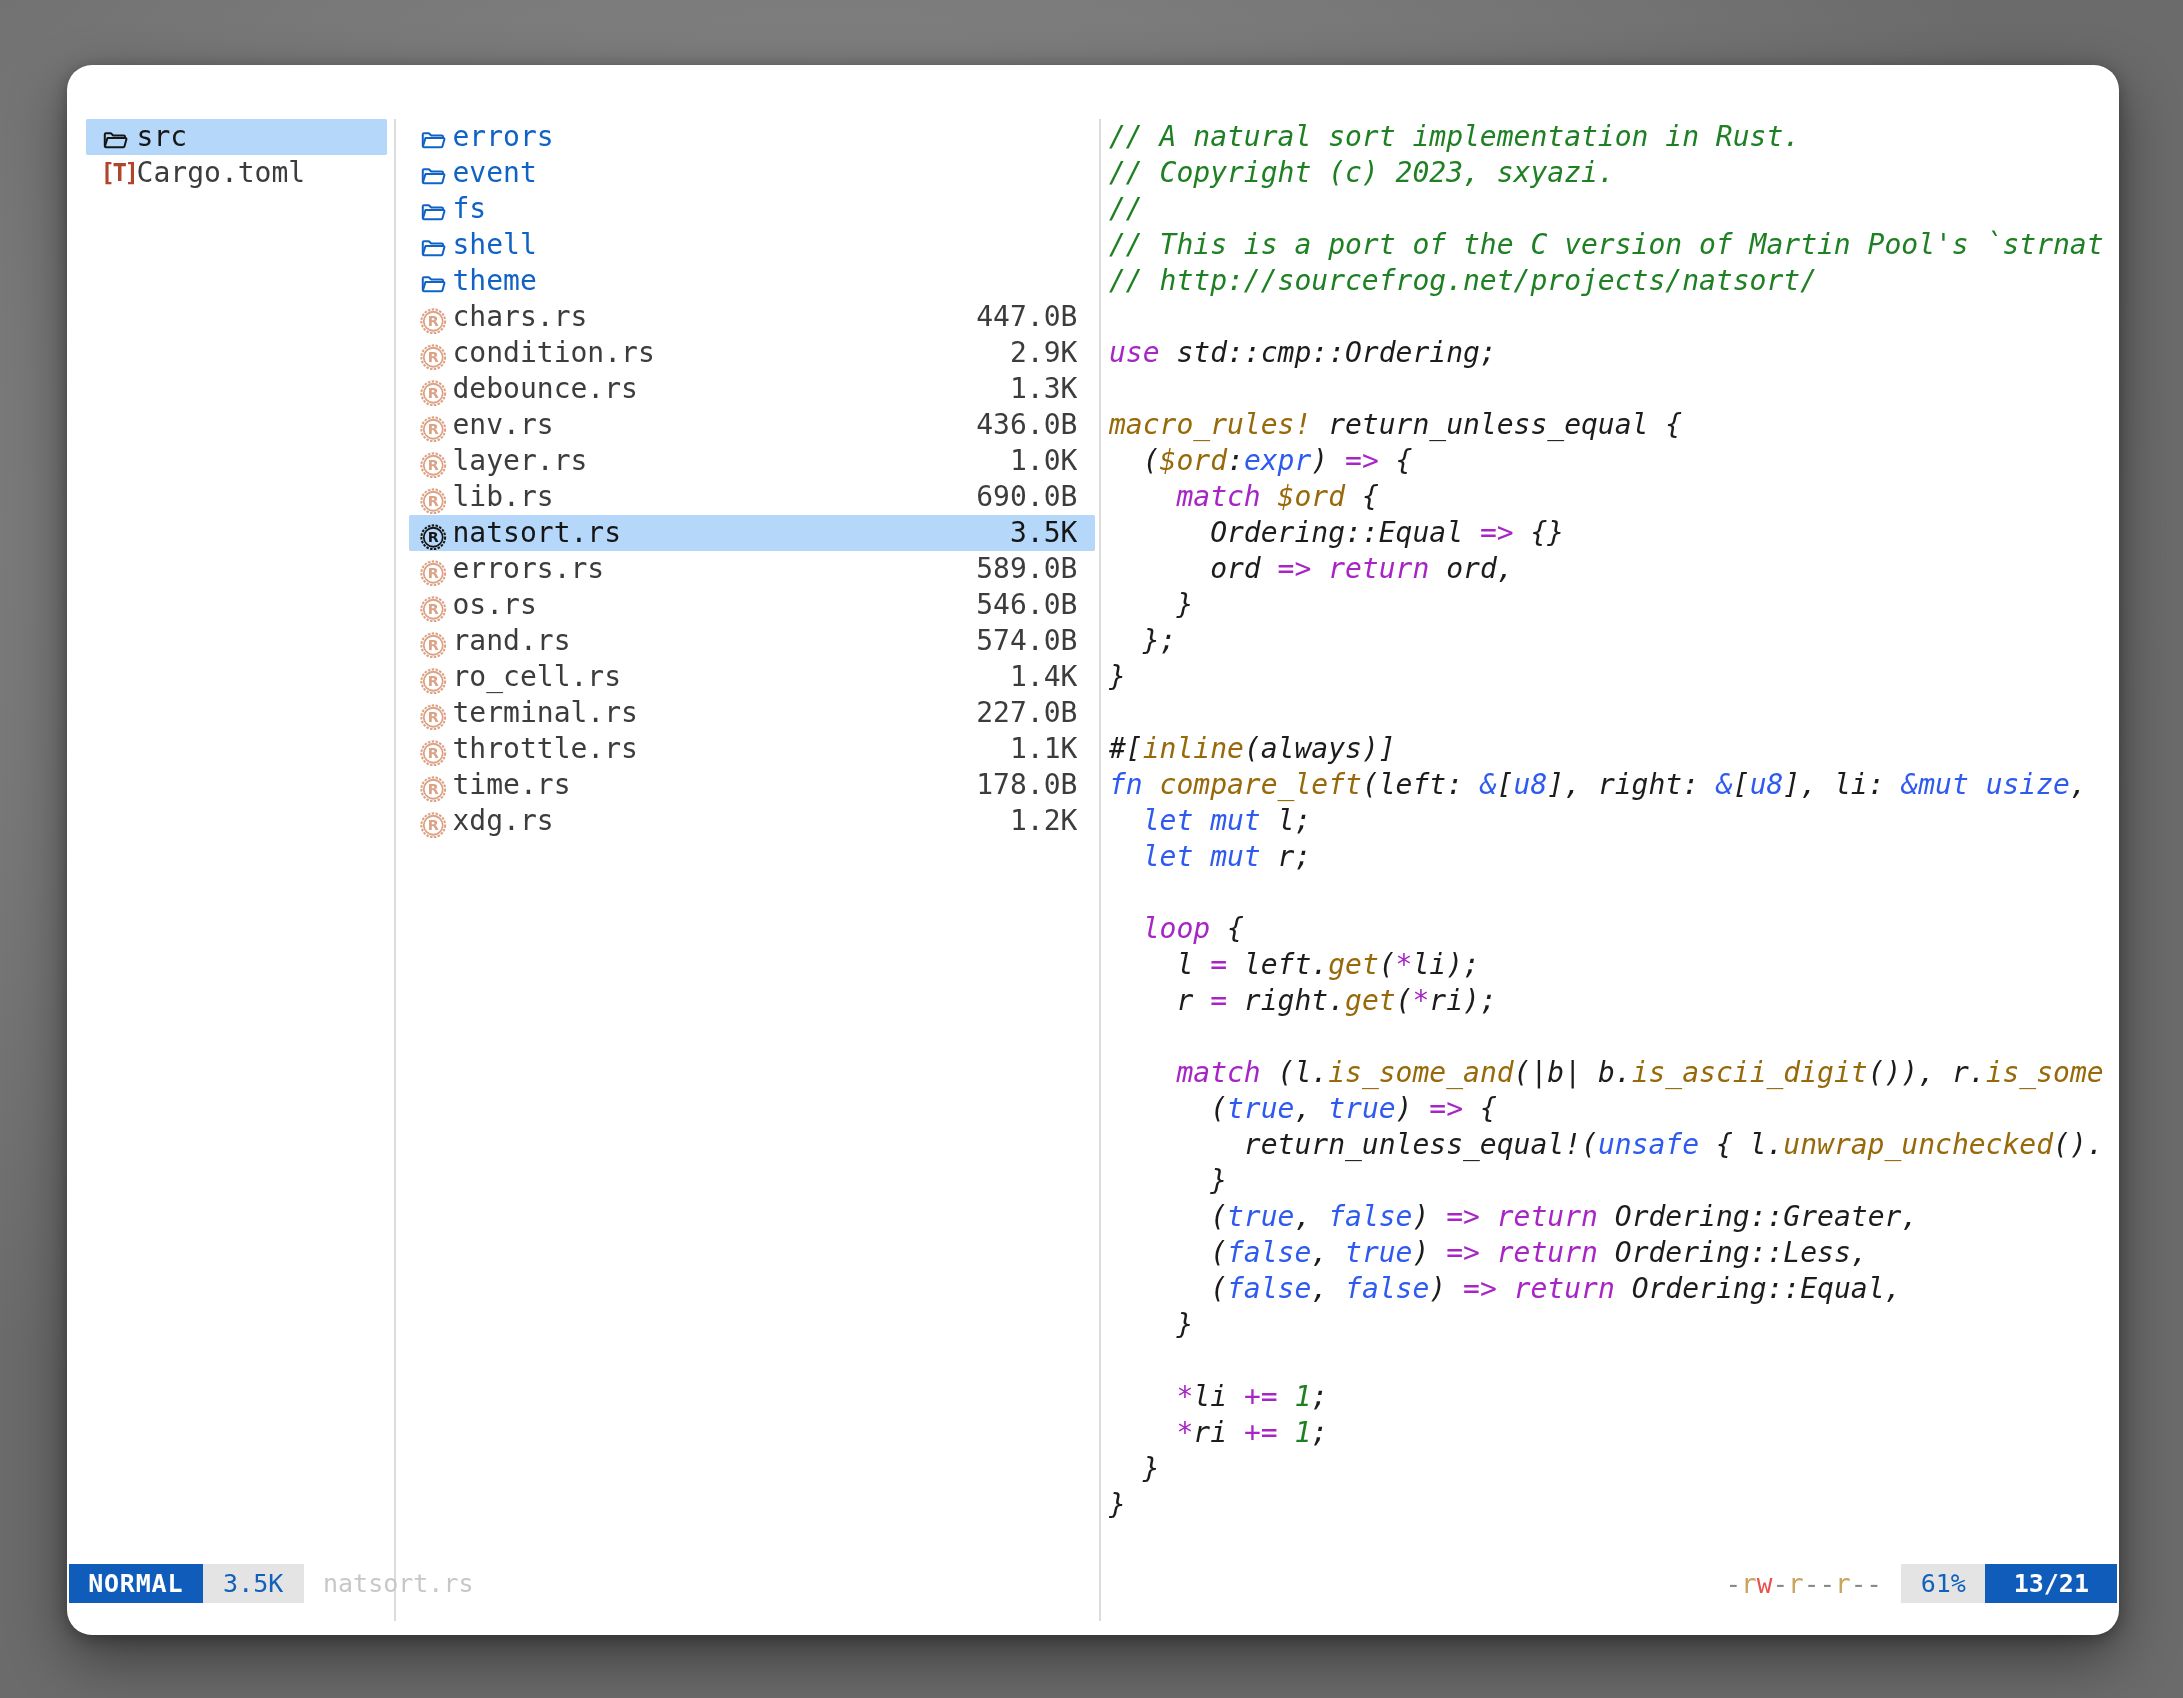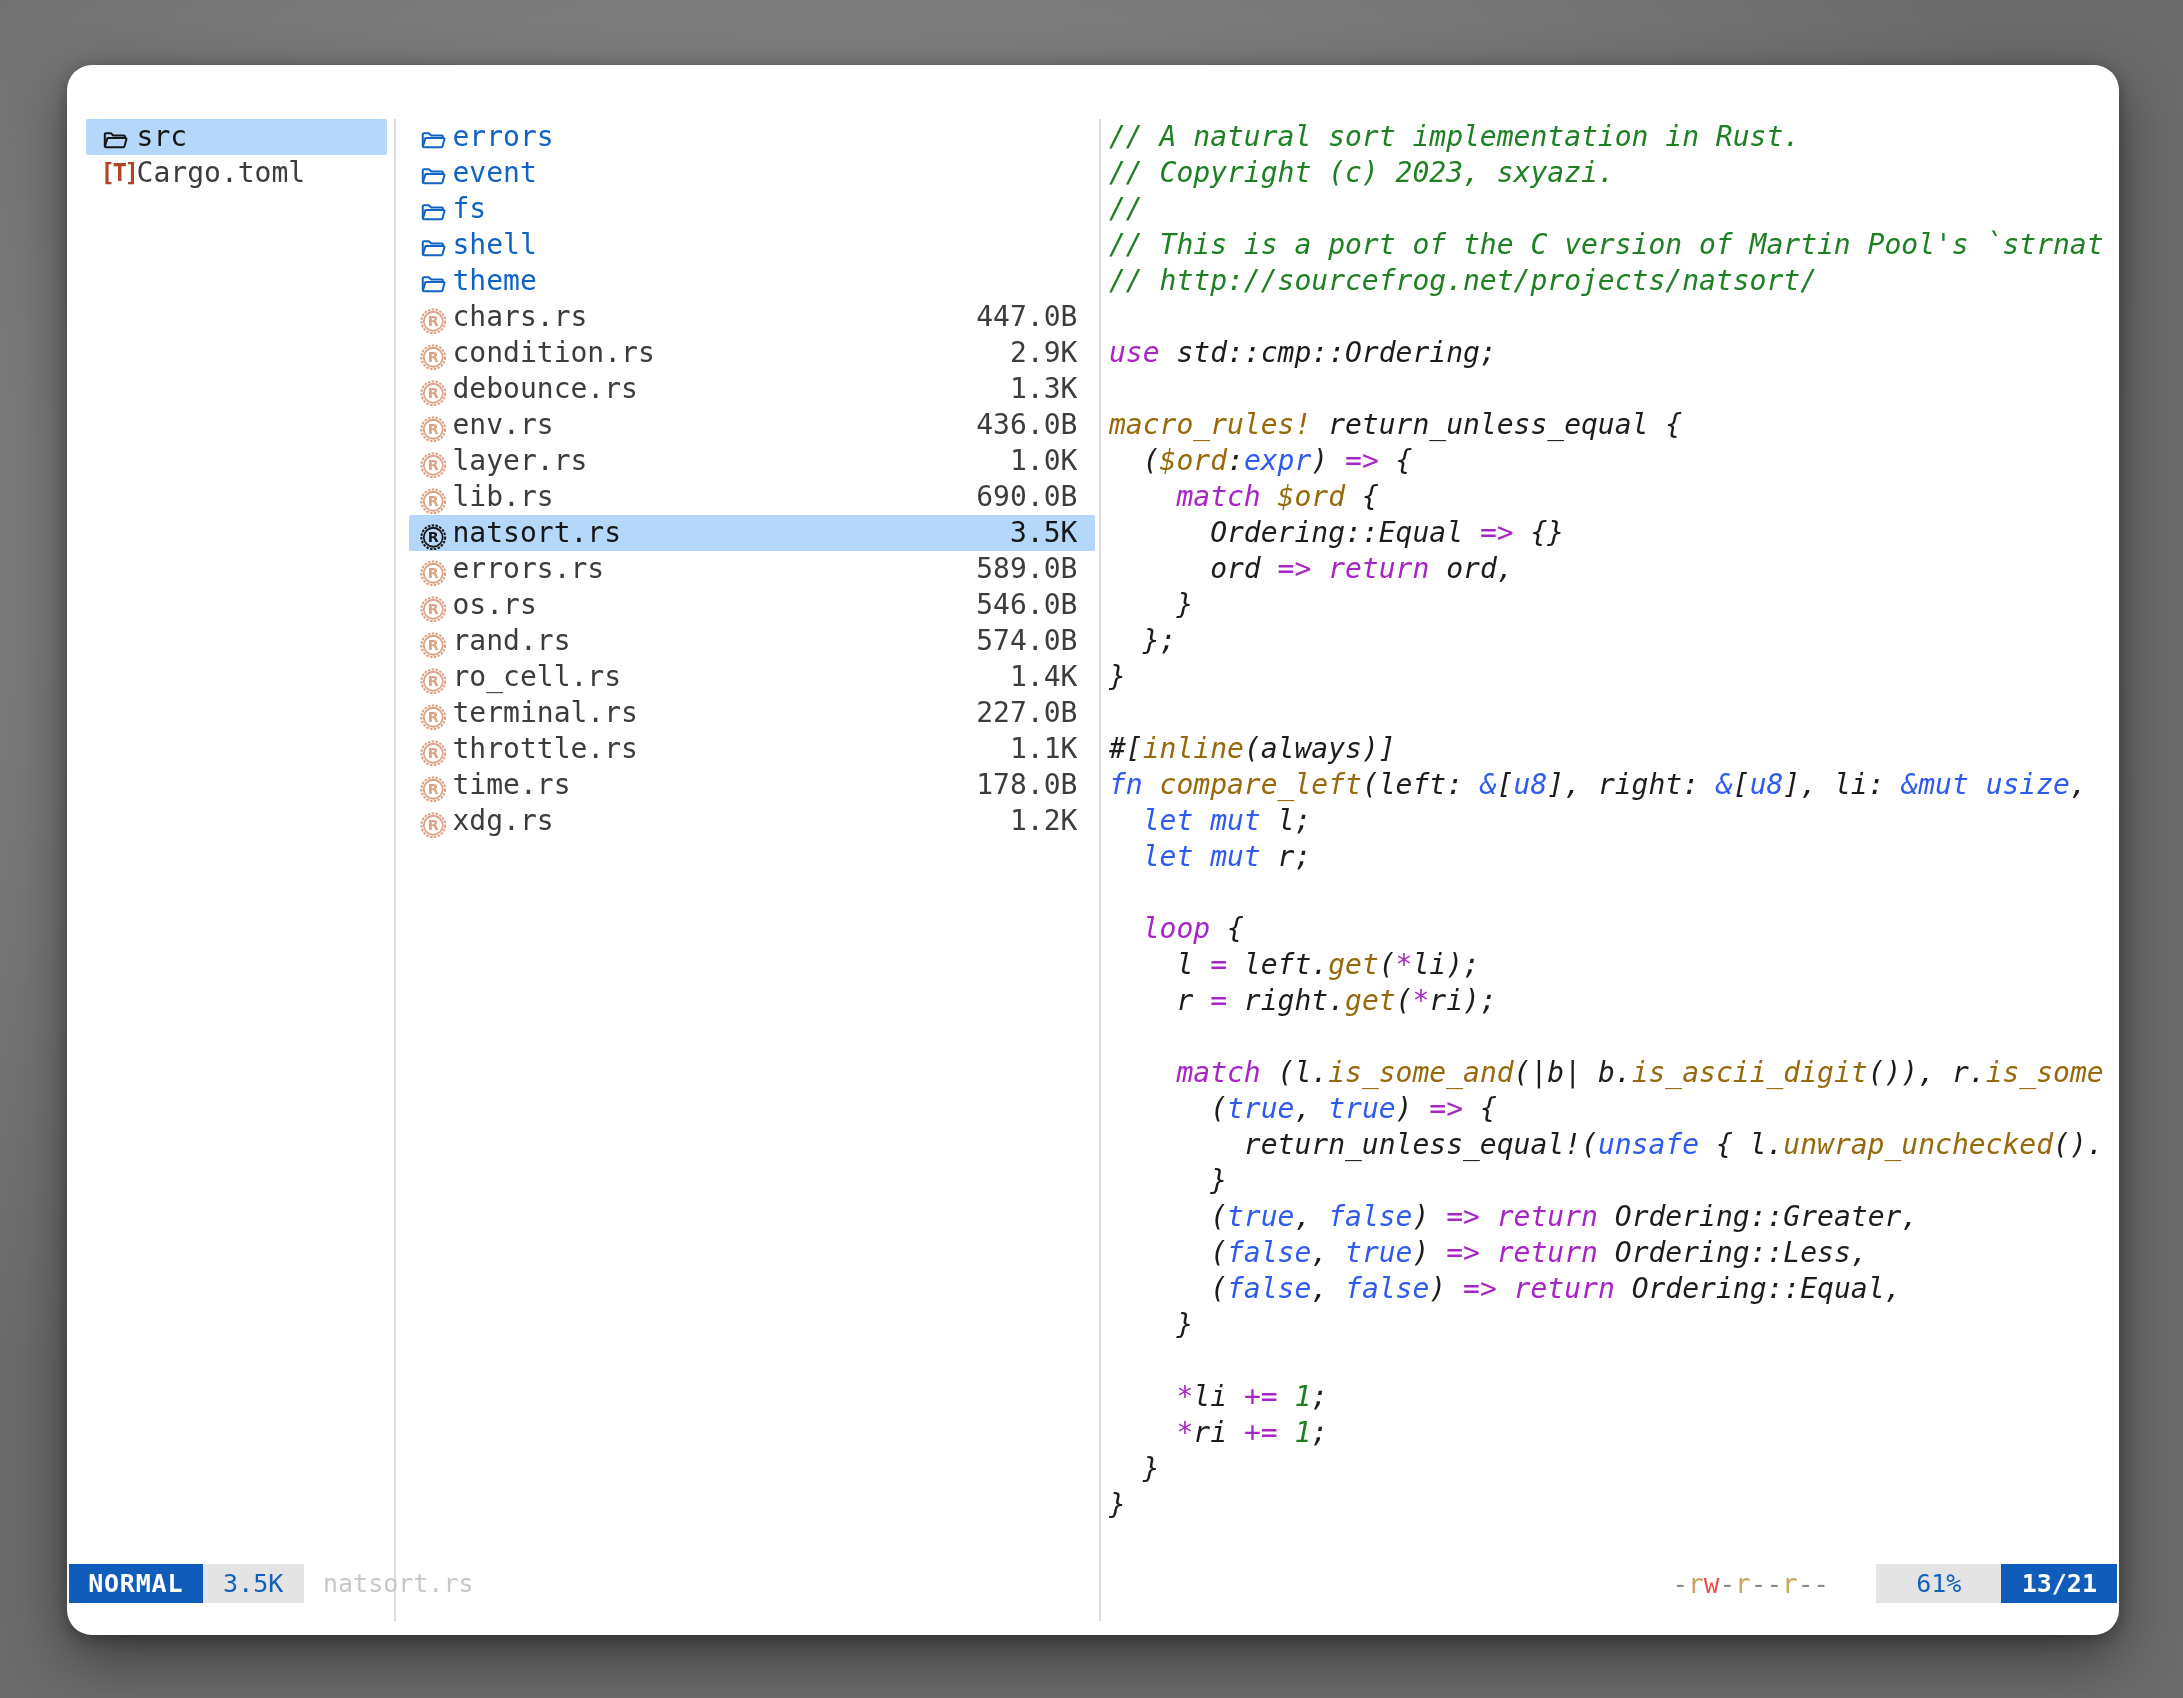--- a/index.html
+++ b/index.html
@@ -70,22 +70,22 @@
     background:var(--mode_bg); color:#ffffff; font-weight:bold;
     width:134px; letter-spacing:0.8px;
   }
   .chip-size { background:var(--chip_bg); color:var(--chip_text); width:101px; }
   .status-filename { color:var(--filename_text); display:flex; align-items:center; margin-left:19.3px; }
   .status-right { margin-left:auto; display:flex; align-items:stretch; }
   .perms { display:flex; align-items:center; font-size:26px; margin-right:19.3px; }
   .perms .pd { color:var(--perm_dash); }
   .perms .pr { color:var(--perm_read); }
   .perms .pw { color:var(--perm_write); }
-  .chip-percent { background:var(--chip_bg); color:var(--chip_text); width:125px;margin-left:28px; }
-  .chip-pos { background:var(--mode_bg); color:#ffffff; font-weight:bold; width:116px; }
+  .chip-percent { background:var(--chip_bg); color:var(--chip_text); width:84px; }
+  .chip-pos { background:var(--mode_bg); color:#ffffff; font-weight:bold; width:132px; }
 </style>
 </head>
 <body>
 
 <div class="window">
   <div class="filelist" id="parent-list">
       <div class="row folder sel parentdir"><span class="icon"><svg viewBox="0 0 24 24" fill="none" stroke="currentColor" stroke-width="1.7" stroke-linejoin="round" stroke-linecap="round">
             <path d="M3.2 16.2V6.2c0-.55.45-1 1-1h4.1l2 2h8.9c.55 0 1 .45 1 1v1.1"></path>
             <path d="M6.4 9.3h14.2c.54 0 .93.52.78 1.04l-1.6 5.95c-.12.44-.52.75-.97.75H4.2c-.54 0-.93-.52-.78-1.04l2.02-6.7z"></path>
           </svg></span><span class="label">src</span></div>

